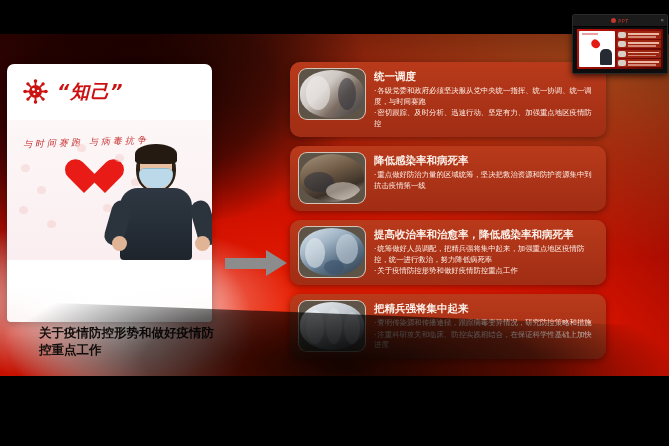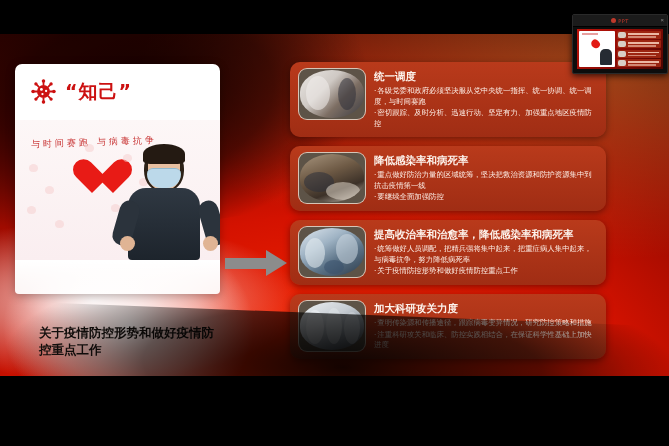--- a/index.html
+++ b/index.html
@@ -35,25 +35,26 @@
   }
   
   .glow{
     position:absolute;left:-30px;top:150px;width:330px;height:260px;
     background:radial-gradient(50% 50% at 48% 55%, rgba(255,255,255,.92) 0%, rgba(255,255,255,.45) 45%, rgba(255,255,255,0) 76%);
     pointer-events:none;
   }
 
   
   #leftpanel{
-    position:absolute;left:15px;top:30px;width:205px;height:230px;
+    position:absolute;left:7px;top:30px;width:205px;height:258px;
     background:linear-gradient(180deg,#ffffff 0%,#ffffff 86%,rgba(255,255,255,.92) 100%);
     border-radius:7px 7px 4px 4px;
     box-shadow:0 2px 10px rgba(0,0,0,.28);
     overflow:hidden;
+    font-style:italic;
   }
   .hdr{display:flex;align-items:center;gap:9px;padding:10px 0 0 16px;height:44px;box-sizing:border-box;}
   .virus{position:relative;width:25px;height:25px;flex:none;}
   .virus svg{display:block;}
   .hdr-title{
     font-size:19px;font-weight:bold;color:#cc1111;letter-spacing:1px;
     font-family:"DejaVu Sans","Liberation Sans",sans-serif;line-height:1;
   }
   .photo{
     position:absolute;left:0;top:56px;width:205px;height:140px;overflow:hidden;
@@ -262,49 +263,48 @@
       <div class="card">
         <div class="card-photo">
           <div class="oval cp2">
             <span class="blob" style="left:4px;top:18px;width:30px;height:20px;background:#2b2f3a;"></span>
             <span class="blob" style="right:4px;bottom:2px;width:34px;height:18px;background:#ded6c8;"></span>
           </div>
         </div>
         <div class="card-body">
           <div class="card-title">降低感染率和病死率</div>
           <div class="bullet">重点做好防治力量的区域统筹，坚决把救治资源和防护资源集中到抗击疫情第一线</div>
-          <div class="bullet">要继续全面加强防控</div>
         </div>
       </div>
 
       <div class="card">
         <div class="card-photo">
           <div class="oval cp3">
             <span class="blob" style="left:5px;top:10px;width:20px;height:30px;background:#e8eef3;"></span>
             <span class="blob" style="right:6px;top:6px;width:22px;height:30px;background:#cdd8e2;"></span>
             <span class="blob" style="left:24px;bottom:2px;width:20px;height:14px;background:#39506b;"></span>
           </div>
         </div>
         <div class="card-body">
           <div class="card-title">提高收治率和治愈率，降低感染率和病死率</div>
-          <div class="bullet">统筹做好人员调配，把精兵强将集中起来，把重症病人集中起来，与病毒抗争，努力降低病死率</div>
+          <div class="bullet">统筹做好人员调配，把精兵强将集中起来，加强重点地区疫情防控，统一进行救治，努力降低病死率</div>
           <div class="bullet">关于疫情防控形势和做好疫情防控重点工作</div>
         </div>
       </div>
 
       <div class="card">
         <div class="card-photo">
           <div class="oval cp4">
             <span class="blob" style="left:6px;top:8px;width:18px;height:34px;background:#f1f3f5;"></span>
             <span class="blob" style="left:26px;top:6px;width:16px;height:36px;background:#dfe3e7;"></span>
             <span class="blob" style="right:4px;top:10px;width:16px;height:32px;background:#cfd5db;"></span>
           </div>
         </div>
         <div class="card-body">
-          <div class="card-title">加大科研攻关力度</div>
+          <div class="card-title">把精兵强将集中起来</div>
           <div class="bullet">查明传染源和传播途径，跟踪病毒变异情况，研究防控策略和措施</div>
           <div class="bullet">注重科研攻关和临床、防控实践相结合，在保证科学性基础上加快进度</div>
         </div>
       </div>
 
     </div>
   </div>
 
   <div id="mini">
     <div id="mini-bar">

